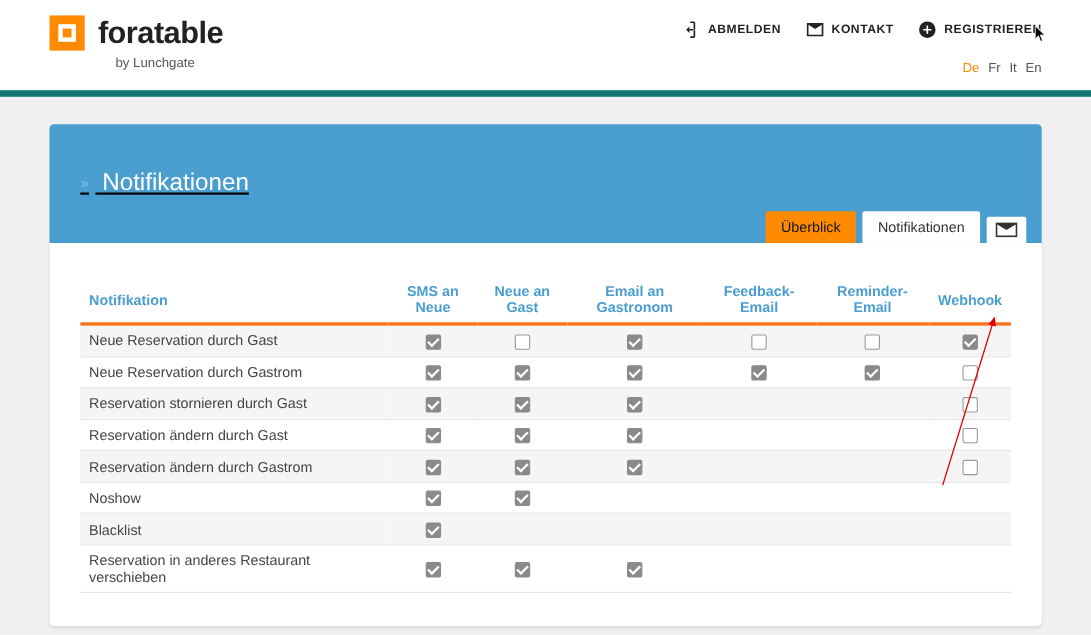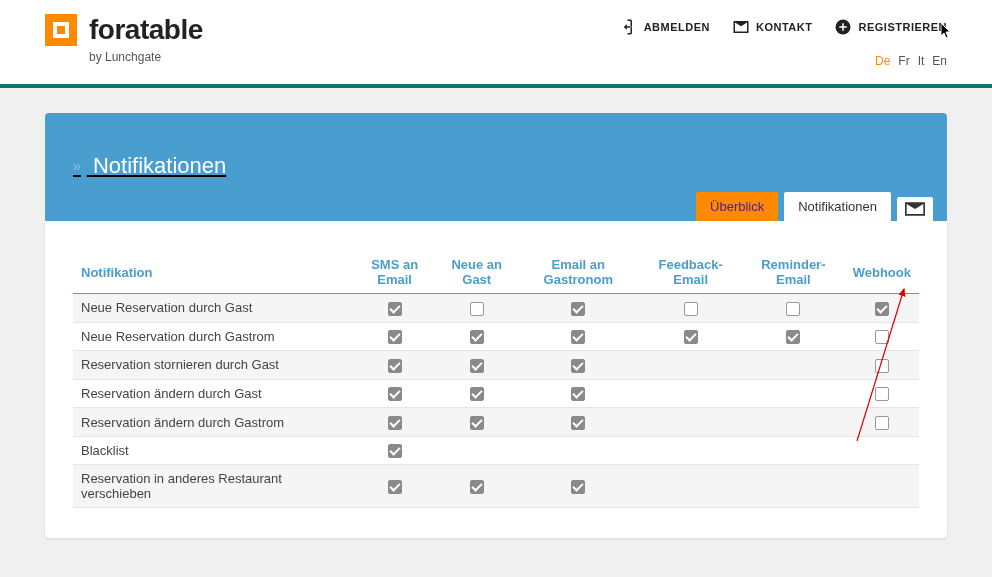--- a/index.html
+++ b/index.html
@@ -11,21 +11,21 @@
     overflow: hidden;
   }
   .top-bar {
     background: #fff;
     height: 88px;
     width: 100%;
     padding: 0 45px;
     display: flex;
     align-items: flex-start;
     position: relative;
-    border-bottom: 4px solid #0f766e;
+    border-bottom: 6px solid #0f766e;
   }
   .logo-area {
     display: flex;
     flex-direction: column;
     margin-top: 14px;
   }
   .logo-row {
     display: flex;
     align-items: center;
   }
@@ -46,21 +46,21 @@
   .logo-text {
     font-size: 28px;
     font-weight: 700;
     color: #222;
     letter-spacing: -0.5px;
   }
   .logo-sub {
     font-size: 12px;
     color: #555;
     margin-top: 4px;
-    margin-left: 44px;
+    margin-left: 60px;
   }
   .top-nav {
     position: absolute;
     right: 45px;
     top: 18px;
     display: flex;
     align-items: center;
     gap: 22px;
   }
   .top-nav-item {
@@ -123,21 +123,21 @@
     gap: 6px;
     padding-right: 14px;
     padding-bottom: 0;
   }
   .tab {
     padding: 7px 14px;
     font-size: 13px;
     font-weight: 500;
     cursor: pointer;
     border-radius: 2px 2px 0 0;
-    color: #4c1d95;
+    color: #0f172a;
     background: #ff8a00;
   }
   .tab.active {
     background: #fff;
     color: #333;
   }
   .tab.mail {
     background: #fff;
     padding: 5px 8px;
     display: flex;
@@ -154,21 +154,21 @@
   table.notif {
     width: 100%;
     border-collapse: collapse;
     font-size: 13px;
   }
   table.notif th {
     text-align: left;
     color: #4a9dcf;
     font-weight: 600;
     padding: 6px 8px;
-    border-bottom: 1px solid #f97316;
+    border-bottom: 3px solid #f97316;
   }
   table.notif th.center, table.notif td.center { text-align: center; }
   table.notif td {
     padding: 6px 8px;
     border-bottom: 1px solid #e5e5e5;
     color: #444;
   }
   table.notif tbody tr:nth-child(odd) td { background: #f5f5f5; }
   table.notif th:first-child { width: 280px; }
   .chk {
@@ -269,21 +269,21 @@
           </svg>
       </div>
     </div>
   </div>
 
   <div class="content-panel">
     <table class="notif">
       <thead>
         <tr>
           <th>Notifikation</th>
-          <th class="center">SMS an Email</th>
+          <th class="center">SMS an Neue</th>
           <th class="center">Neue an Gast</th>
           <th class="center">Email an Gastronom</th>
           <th class="center">Feedback-Email</th>
           <th class="center">Reminder-Email</th>
           <th class="center">Webhook</th>
         </tr>
       </thead>
       <tbody id="table-body">
           <tr>
             <td>Neue Reservation durch Gast</td>
@@ -324,20 +324,29 @@
           <tr>
             <td>Reservation ändern durch Gastrom</td>
             <td class="center"><span class="chk checked"></span></td>
             <td class="center"><span class="chk checked"></span></td>
             <td class="center"><span class="chk checked"></span></td>
             <td class="center"></td>
             <td class="center"></td>
             <td class="center"><span class="chk"></span></td>
           </tr>
           <tr>
+            <td>Noshow</td>
+            <td class="center"><span class="chk checked"></span></td>
+            <td class="center"><span class="chk checked"></span></td>
+            <td class="center"></td>
+            <td class="center"></td>
+            <td class="center"></td>
+            <td class="center"></td>
+          </tr>
+          <tr>
             <td>Blacklist</td>
             <td class="center"><span class="chk checked"></span></td>
             <td class="center"></td>
             <td class="center"></td>
             <td class="center"></td>
             <td class="center"></td>
             <td class="center"></td>
           </tr>
           <tr>
             <td>Reservation in anderes Restaurant verschieben</td>

